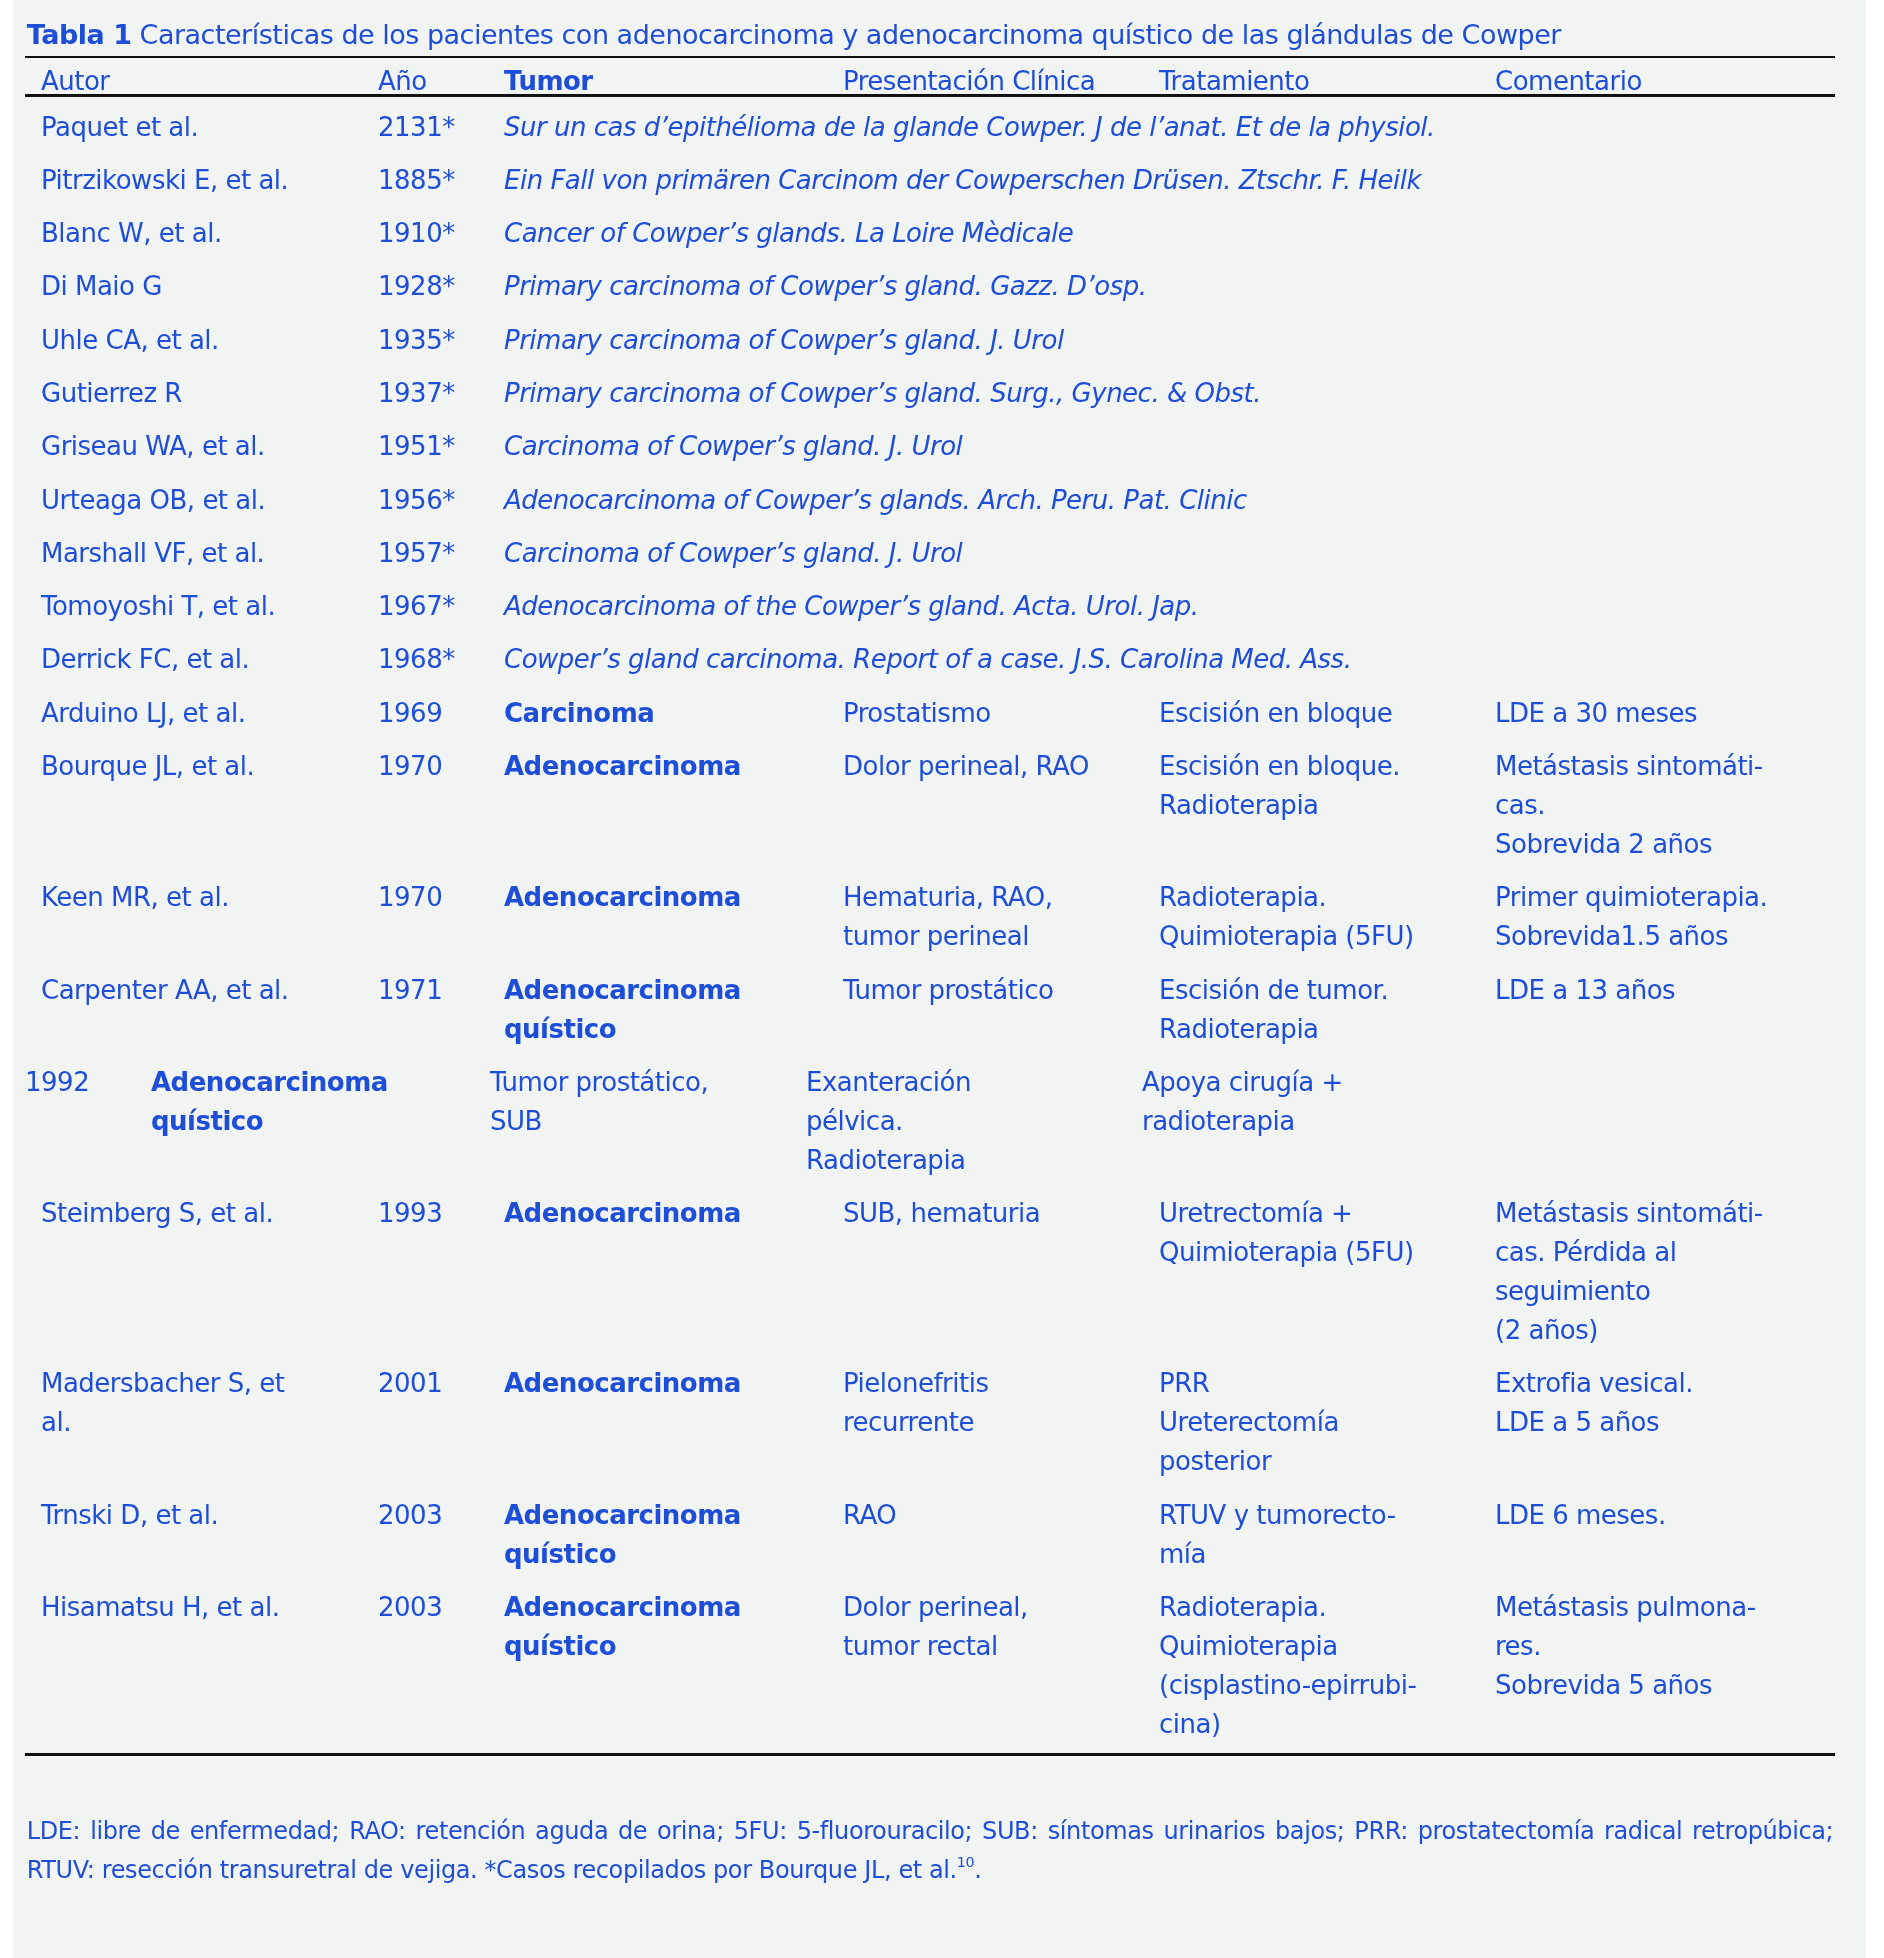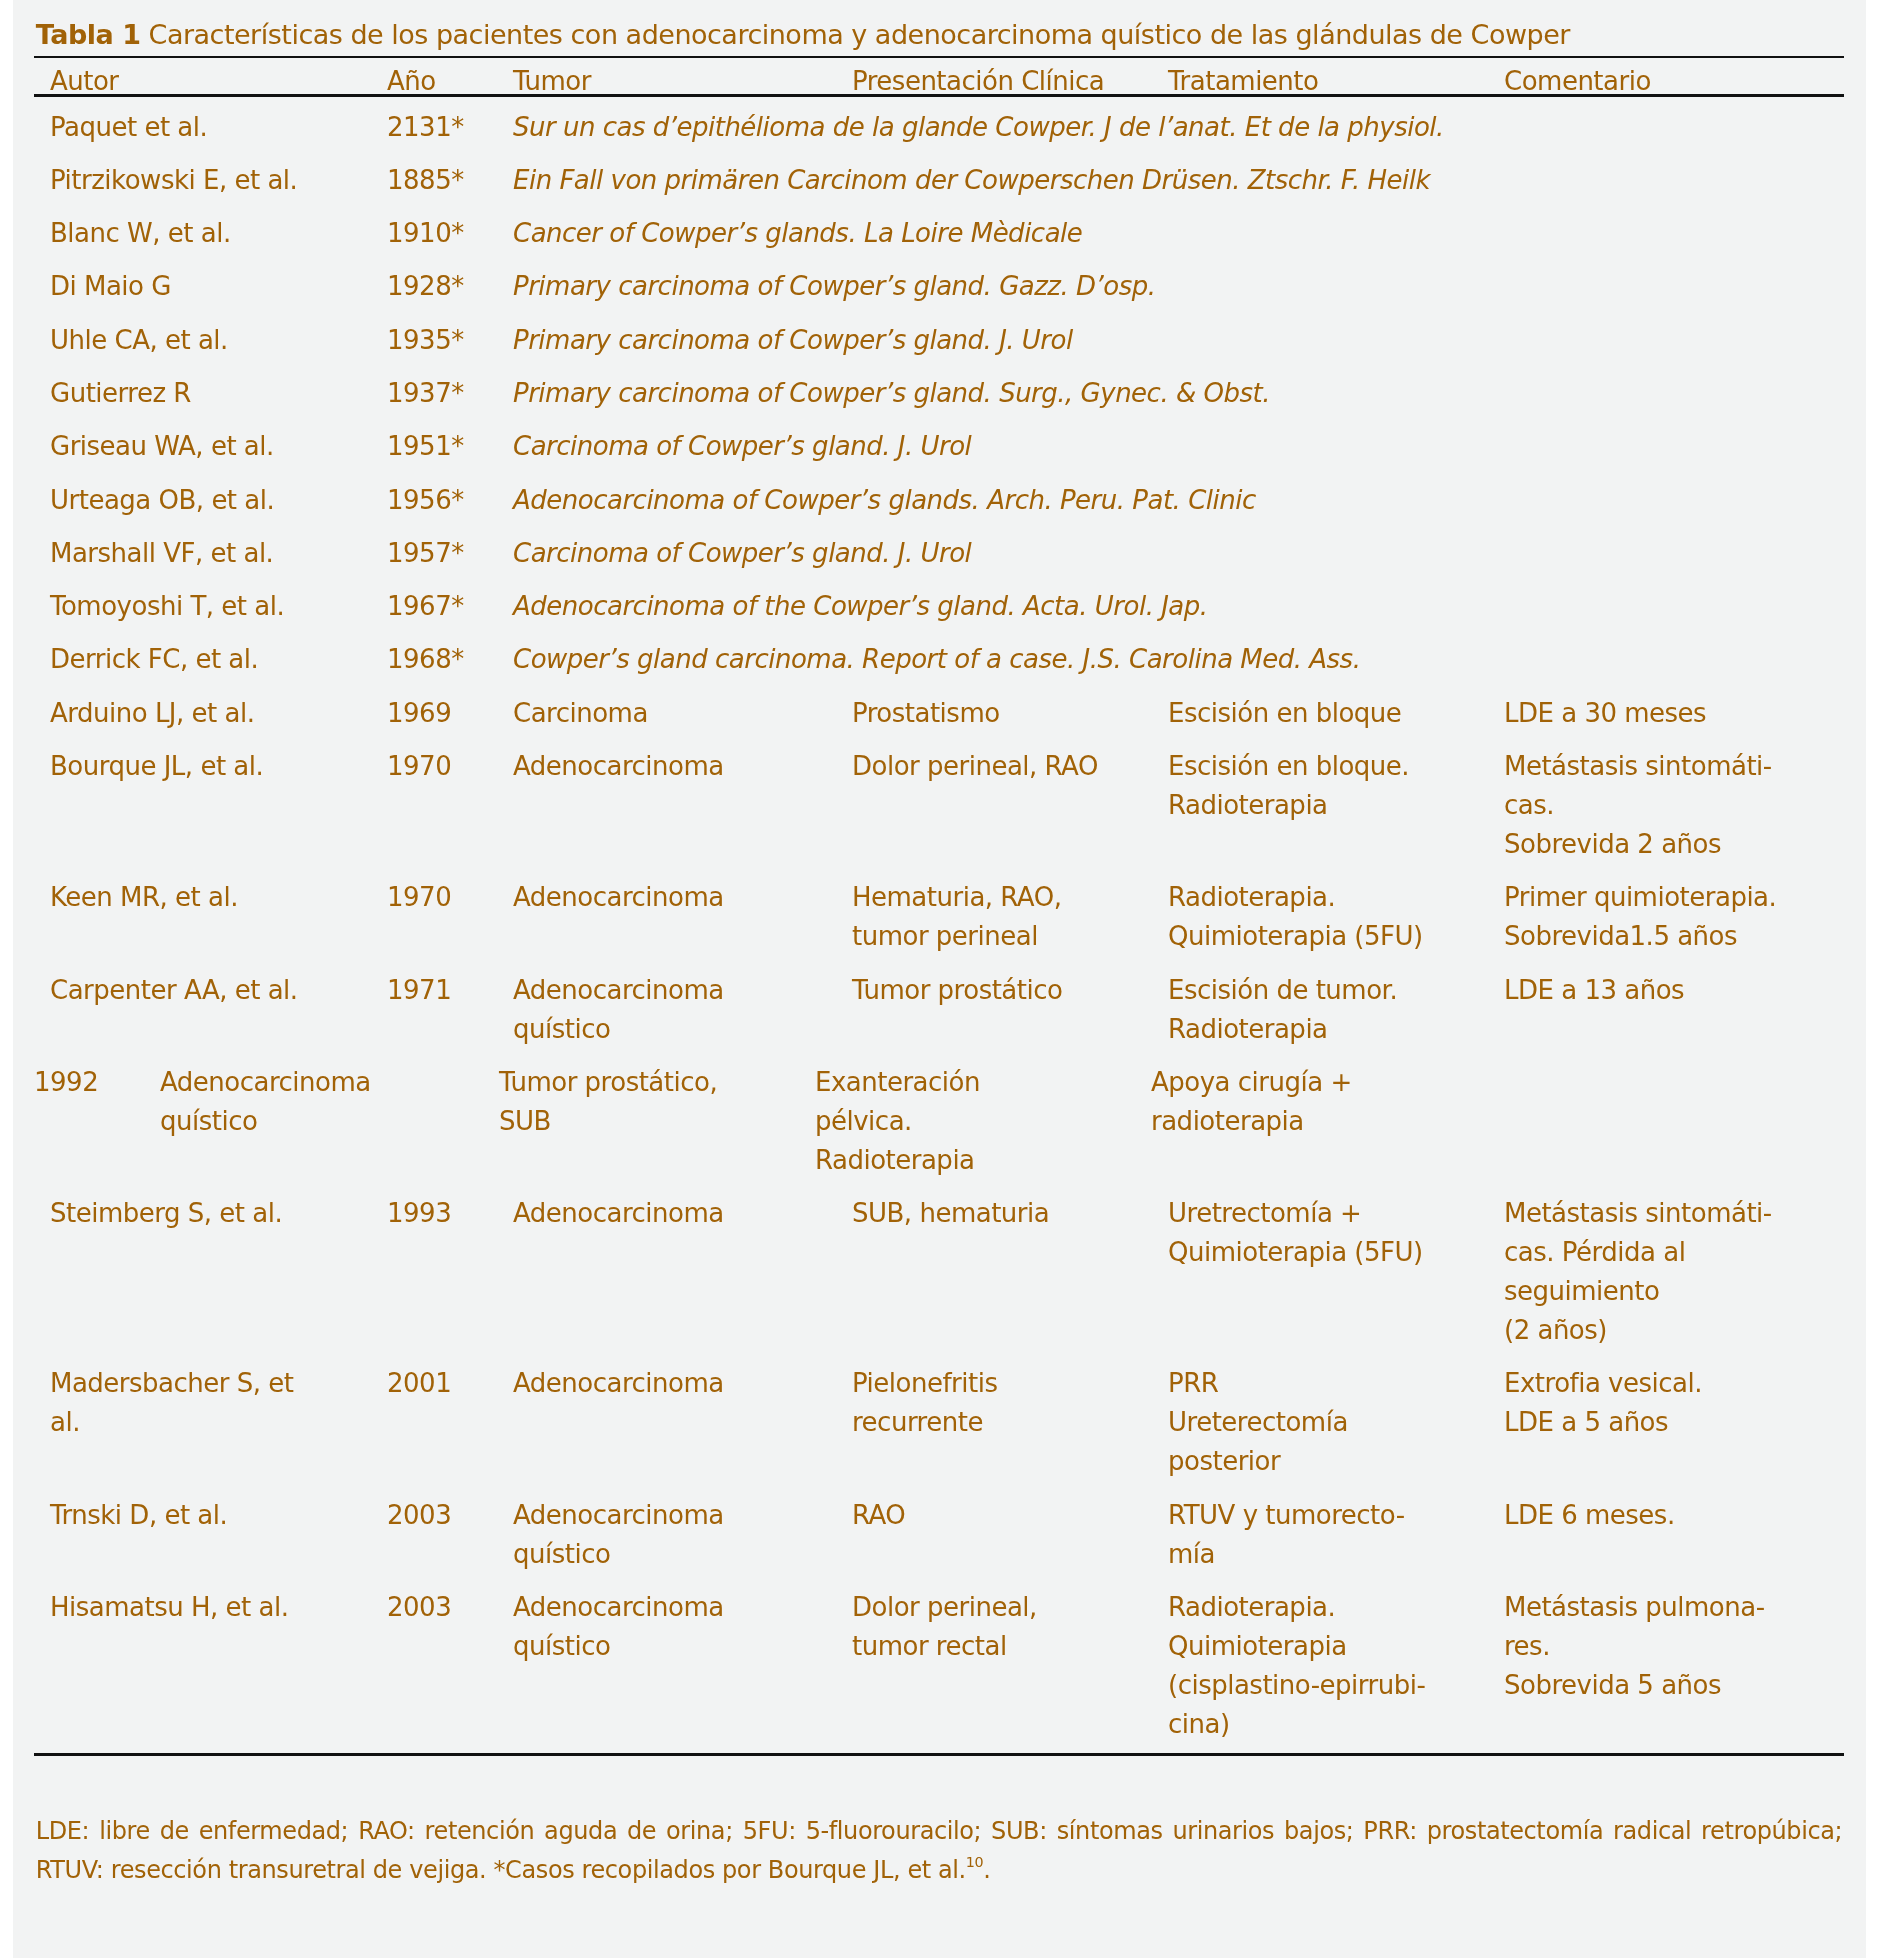--- a/index.html
+++ b/index.html
@@ -2,36 +2,36 @@
 <html style="font-size:14.3px"><head>
 <meta charset="utf-8">
 <style>
   html, body { margin: 0; padding: 0; background: #ffffff; }
   body { width: 1884px; height: 1959px; position: relative; overflow: hidden; }
   .panel {
     position: absolute; left: 12.5px; top: 0; width: 1853px; height: 1959px;
     background: #f2f3f3;
   }
   .content {
-    position: absolute; left: 34px; top: 12.5px; width: 1810px;
+    position: absolute; left: 25px; top: 12.5px; width: 1810px;
     font-family: "DejaVu Sans", sans-serif;
-    color: #a16207;
+    color: #1d4ed8;
     font-size: 26px;
     letter-spacing: -0.5px;
   }
   .caption { height: 43px; line-height: 43px; padding-left: 1.8px; white-space: nowrap; font-size: 27px; }
   .caption b { font-weight: bold; }
   .rule { height: 2.7px; background: #111; }
   .head-row, .row { display: flex; }
   .head-row { height: 36px; line-height: 47px; }
   .row { padding-top: 10.7px; padding-bottom: 3.6px; line-height: 39px; }
   .c { box-sizing: border-box; padding-right: 7.2px; }
   .c-autor { width: 353px; padding-left: 16px; }
   .c-anio  { width: 126px; }
-  .c-tumor { width: 339px; }
+  .c-tumor { width: 339px; font-weight: bold; }
   .c-pres  { width: 316px; }
   .c-trat  { width: 336px; }
   .c-com   { width: 339px; }
   .c-ref   { flex: 1; font-style: italic; white-space: nowrap; }
   .cell-line { display: block; white-space: nowrap; }
   .foot {
     padding: 12.5px 1.8px 0 1.8px; line-height: 39px; font-size: 24px; letter-spacing: -0.4px;
     text-align: justify;
     margin-top: 44px;
   }

